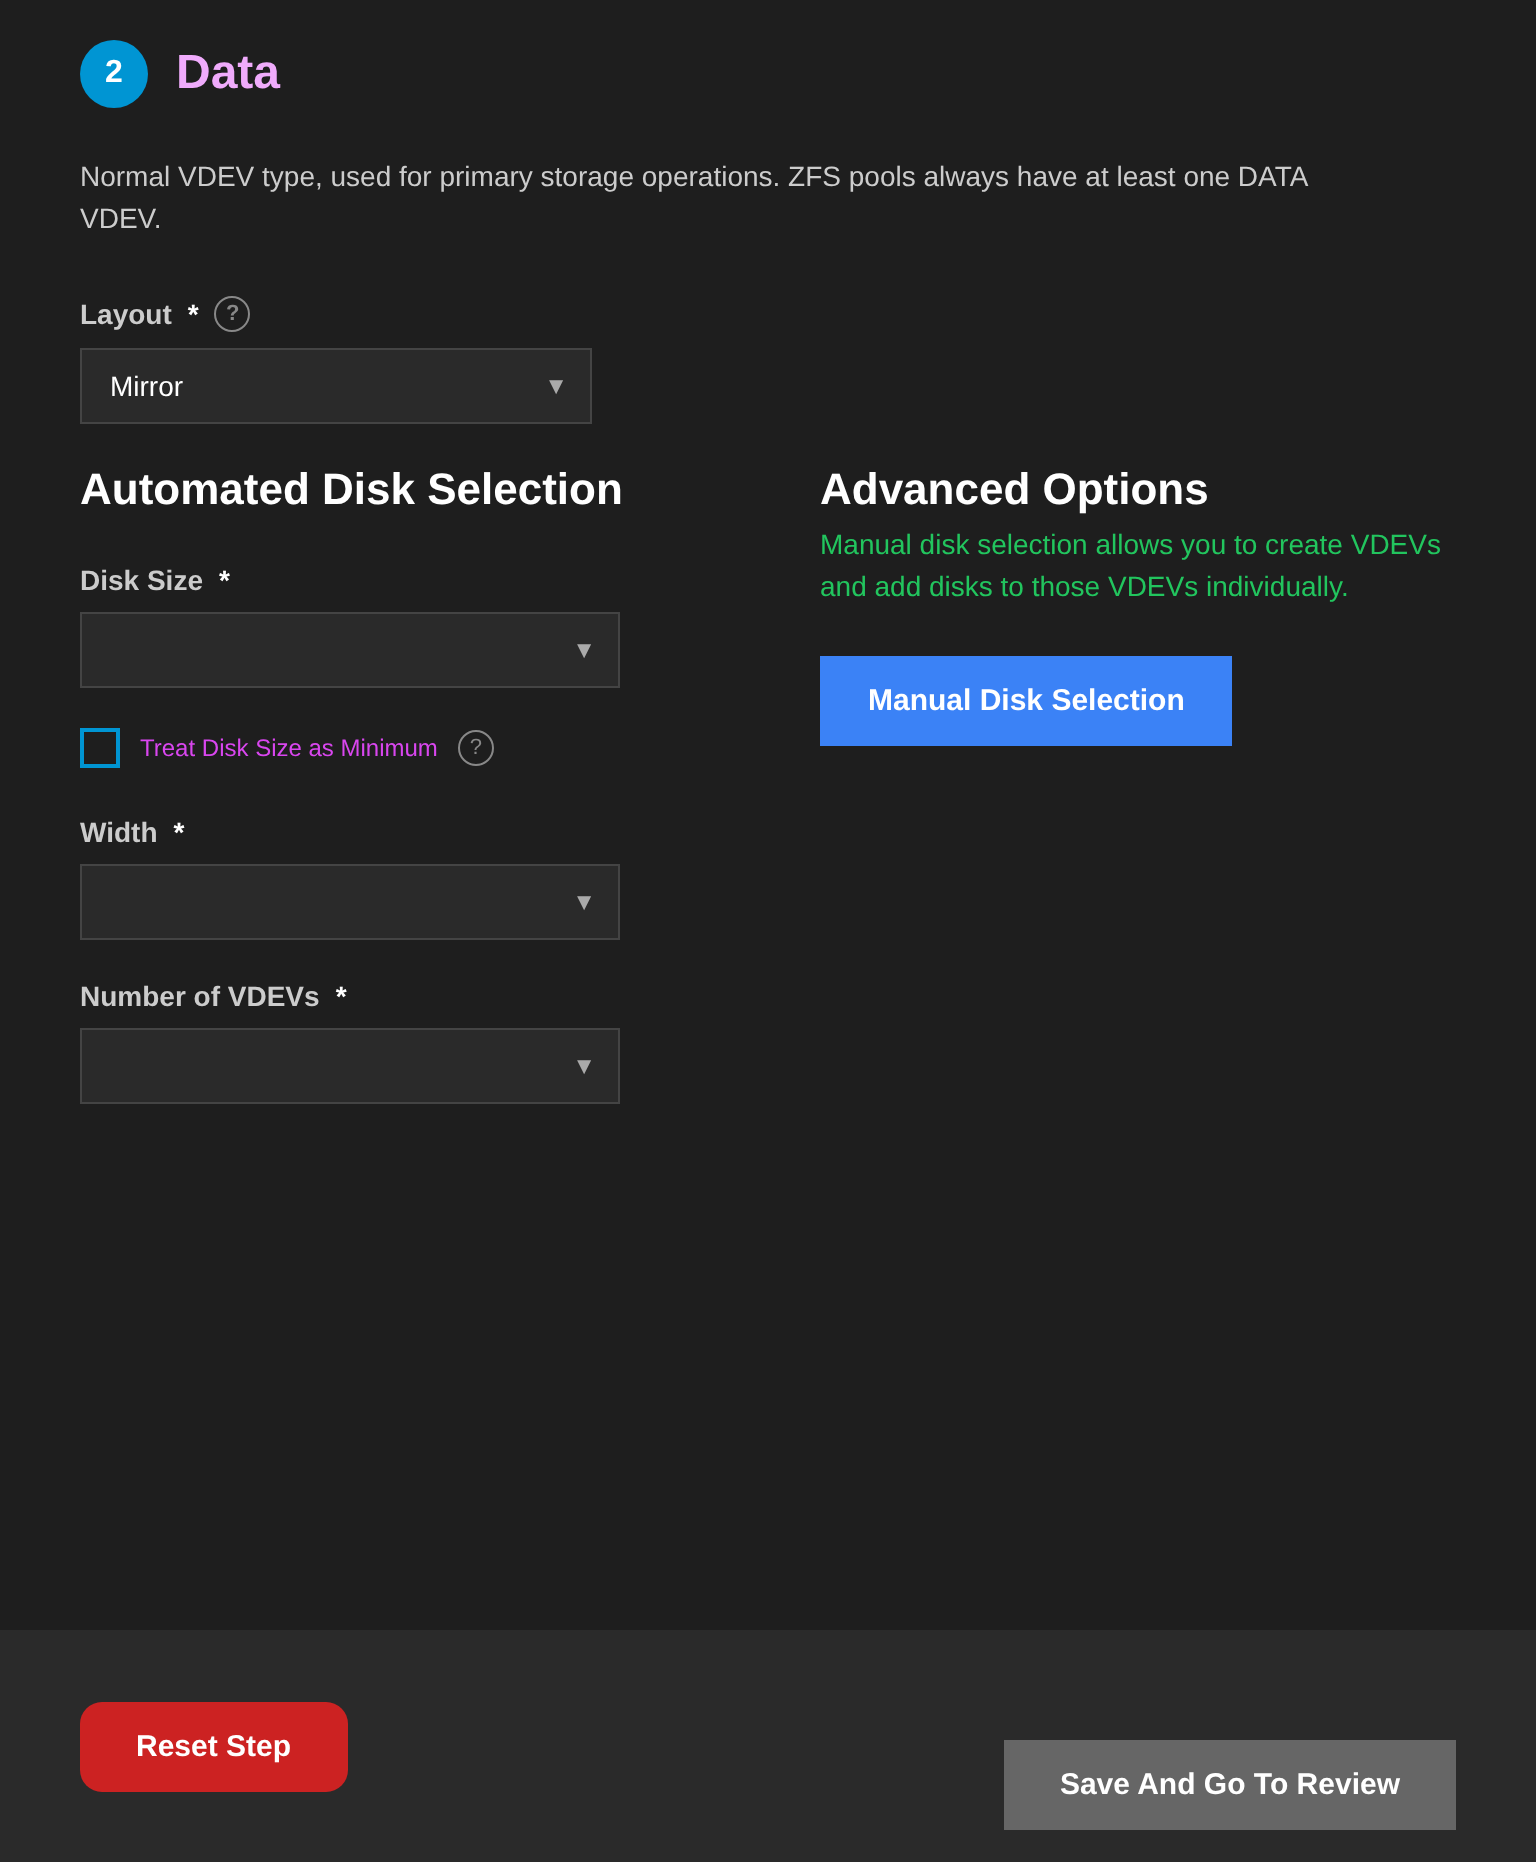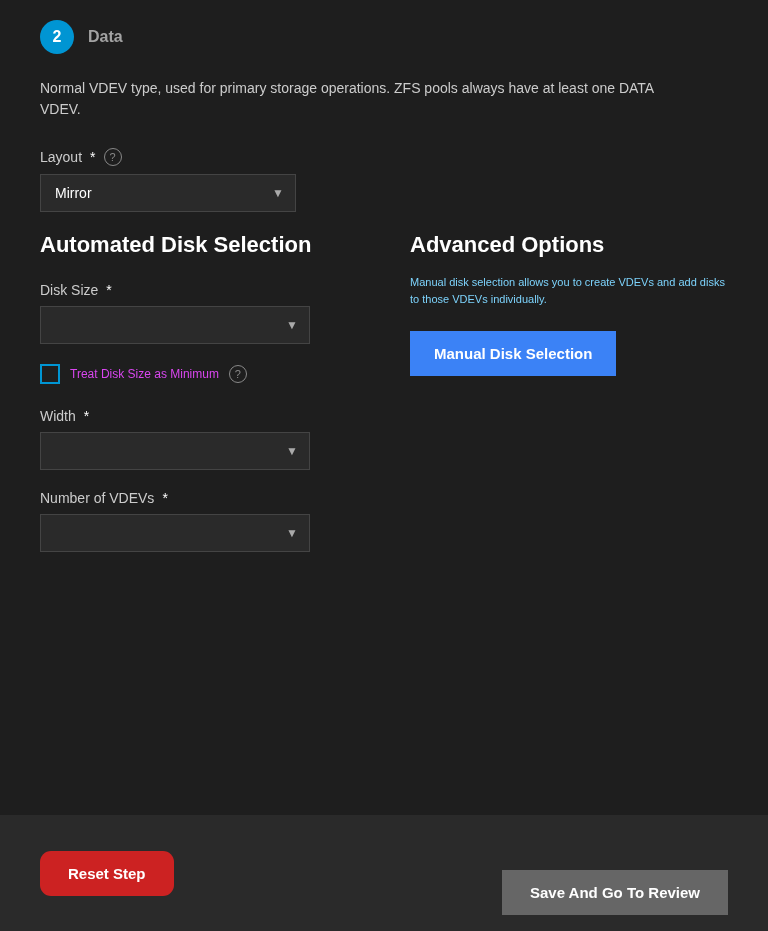--- a/index.html
+++ b/index.html
@@ -46,23 +46,23 @@
       color: #ffffff;
       display: flex;
       align-items: center;
       justify-content: center;
       font-size: 16px;
       font-weight: bold;
       flex-shrink: 0;
     }
 
     .section-title {
-      font-size: 16px;
-      font-weight: bold;
-      color: #a3a3a3;
+      font-size: 24px;
+      font-weight: bold;
+      color: #f0abfc;
     }
 
     
     .description {
       font-size: 14px;
       color: #cccccc;
       line-height: 1.5;
       margin-bottom: 28px;
       max-width: 640px;
     }
@@ -72,20 +72,21 @@
       margin-bottom: 20px;
     }
 
     .field-label {
       display: flex;
       align-items: center;
       gap: 8px;
       font-size: 14px;
       color: #cccccc;
       margin-bottom: 8px;
+      font-weight: bold;
     }
 
     .required-star {
       color: #ffffff;
     }
 
     .help-icon {
       width: 18px;
       height: 18px;
       border-radius: 50%;
@@ -178,26 +179,26 @@
     .checkbox-label {
       font-size: 12px;
       color: #d946ef;
     }
 
     
     .advanced-heading {
       font-size: 22px;
       font-weight: bold;
       color: #ffffff;
-      margin-bottom: 16px;
+      margin-bottom: 4px;
     }
 
     .advanced-description {
-      font-size: 11px;
-      color: #7dd3fc;
+      font-size: 14px;
+      color: #22c55e;
       line-height: 1.5;
       margin-bottom: 24px;
     }
 
     .manual-disk-btn {
       background-color: #3b82f6;
       color: #ffffff;
       border: none;
       padding: 14px 24px;
       font-size: 15px;

